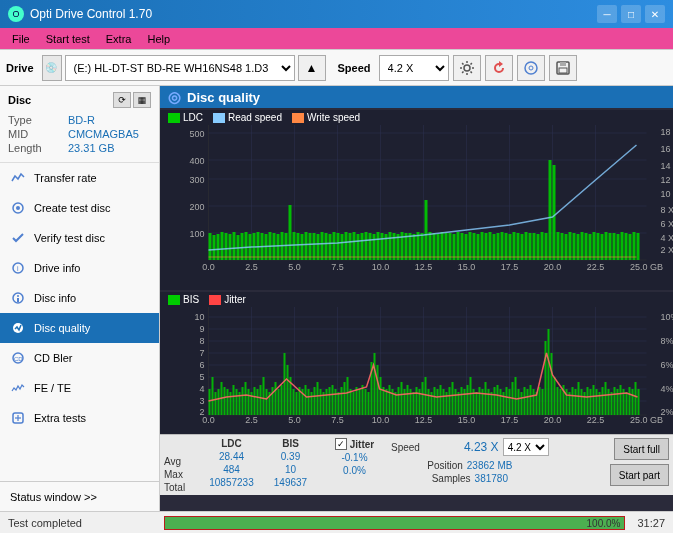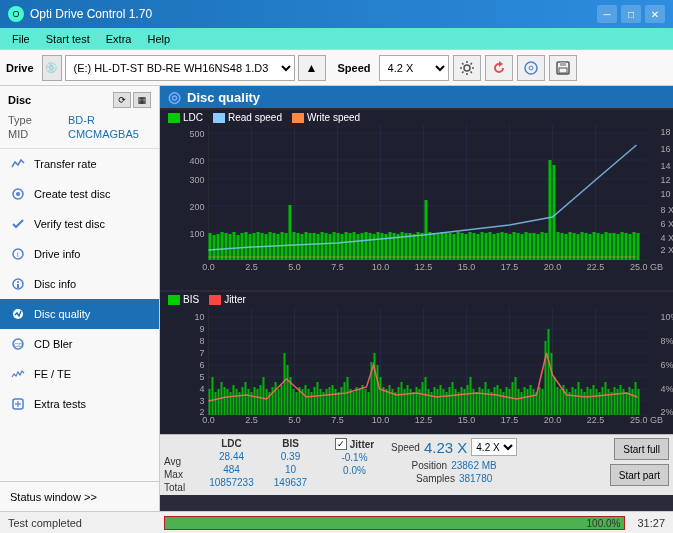--- a/index.html
+++ b/index.html
@@ -6,21 +6,21 @@
     body { width: 673px; height: 533px; font-family: 'Segoe UI', Tahoma, sans-serif; font-size: 11px; background: #f0f0f0; overflow: hidden; }
 
     
     .title-bar { background: linear-gradient(to right, #1a6fb5, #2d8de0); height: 28px; display: flex; align-items: center; justify-content: space-between; padding: 0 8px; color: white; }
     .title-bar-left { display: flex; align-items: center; gap: 6px; font-size: 12px; }
     .title-bar-icon { width: 16px; height: 16px; background: #4fc; border-radius: 50%; display: flex; align-items: center; justify-content: center; font-size: 9px; color: #004; }
     .title-bar-controls { display: flex; gap: 4px; }
     .title-btn { width: 20px; height: 18px; background: rgba(255,255,255,0.2); border: none; color: white; cursor: pointer; font-size: 10px; display: flex; align-items: center; justify-content: center; border-radius: 2px; }
 
     
-    .menu-bar { background: #5eead4; height: 22px; display: flex; align-items: center; padding: 0 4px; border-bottom: 1px solid #ccc; }
+    .menu-bar { background: #ec4899; height: 22px; display: flex; align-items: center; padding: 0 4px; border-bottom: 1px solid #ccc; }
     .menu-item { padding: 2px 8px; cursor: pointer; font-size: 11px; }
 
     
     .toolbar { background: #f8f8f8; height: 36px; display: flex; align-items: center; padding: 2px 6px; border-bottom: 1px solid #ccc; gap: 4px; }
     .toolbar-label { font-size: 11px; font-weight: bold; margin-right: 4px; }
     .drive-select { height: 26px; border: 1px solid #aaa; background: white; padding: 0 4px; font-size: 11px; min-width: 230px; }
     .toolbar-btn { width: 28px; height: 26px; border: 1px solid #aaa; background: #f0f0f0; cursor: pointer; display: flex; align-items: center; justify-content: center; font-size: 12px; }
     .speed-label { font-size: 11px; font-weight: bold; margin-left: 8px; margin-right: 4px; }
     .speed-select { height: 26px; border: 1px solid #aaa; background: white; padding: 0 4px; font-size: 11px; width: 70px; }
     .toolbar-icon-btn { width: 28px; height: 26px; border: 1px solid #aaa; background: #f0f0f0; cursor: pointer; display: flex; align-items: center; justify-content: center; }
@@ -138,20 +138,24 @@
           <div class="disc-icon">▦</div>
         </div>
       </div>
       <div class="disc-row">
         <span class="disc-row-label">Type</span>
         <span class="disc-row-value">BD-R</span>
       </div>
       <div class="disc-row">
         <span class="disc-row-label">MID</span>
         <span class="disc-row-value">CMCMAGBA5</span>
+      </div>
+      <div class="disc-row">
+        <span class="disc-row-label">Length</span>
+        <span class="disc-row-value">23.31 GB</span>
       </div>
     </div>
 
     <div class="nav-item">
       <div class="nav-icon">
         <svg viewBox="0 0 14 14">
             <polyline points="1,10 4,5 7,8 10,3 13,6" fill="none" stroke="#5080d0" stroke-width="1.5"></polyline>
           </svg>
       </div>
       <span>Transfer rate</span>
@@ -678,21 +682,21 @@
             <span style="font-size:10px;font-weight:bold;color:#333;">Jitter</span>
           </div>
           <div style="font-size:10px;color:#1a6fb5;">-0.1%</div>
           <div style="font-size:10px;color:#1a6fb5;">0.0%</div>
           <div style="height:14px;"></div>
         </div>
 
         <div style="display:flex;flex-direction:column;gap:2px;align-items:center;min-width:80px;">
           <div style="display:flex;align-items:center;gap:4px;">
             <span style="font-size:10px;color:#333;">Speed</span>
-            <span style="font-size:15px;color:#1a6fb5;">4.23 X</span>
+            <span style="font-size:12px;color:#1a6fb5;margin-left:40px;">4.23 X</span>
             <select style="height:18px;font-size:10px;border:1px solid #aaa;background:white;">
               <option>4.2 X</option>
             </select>
           </div>
           <div style="display:flex;gap:4px;margin-top:2px;">
             <span style="font-size:10px;color:#333;">Position</span>
             <span style="font-size:10px;color:#1a6fb5;">23862 MB</span>
           </div>
           <div style="display:flex;gap:4px;">
             <span style="font-size:10px;color:#333;">Samples</span>

